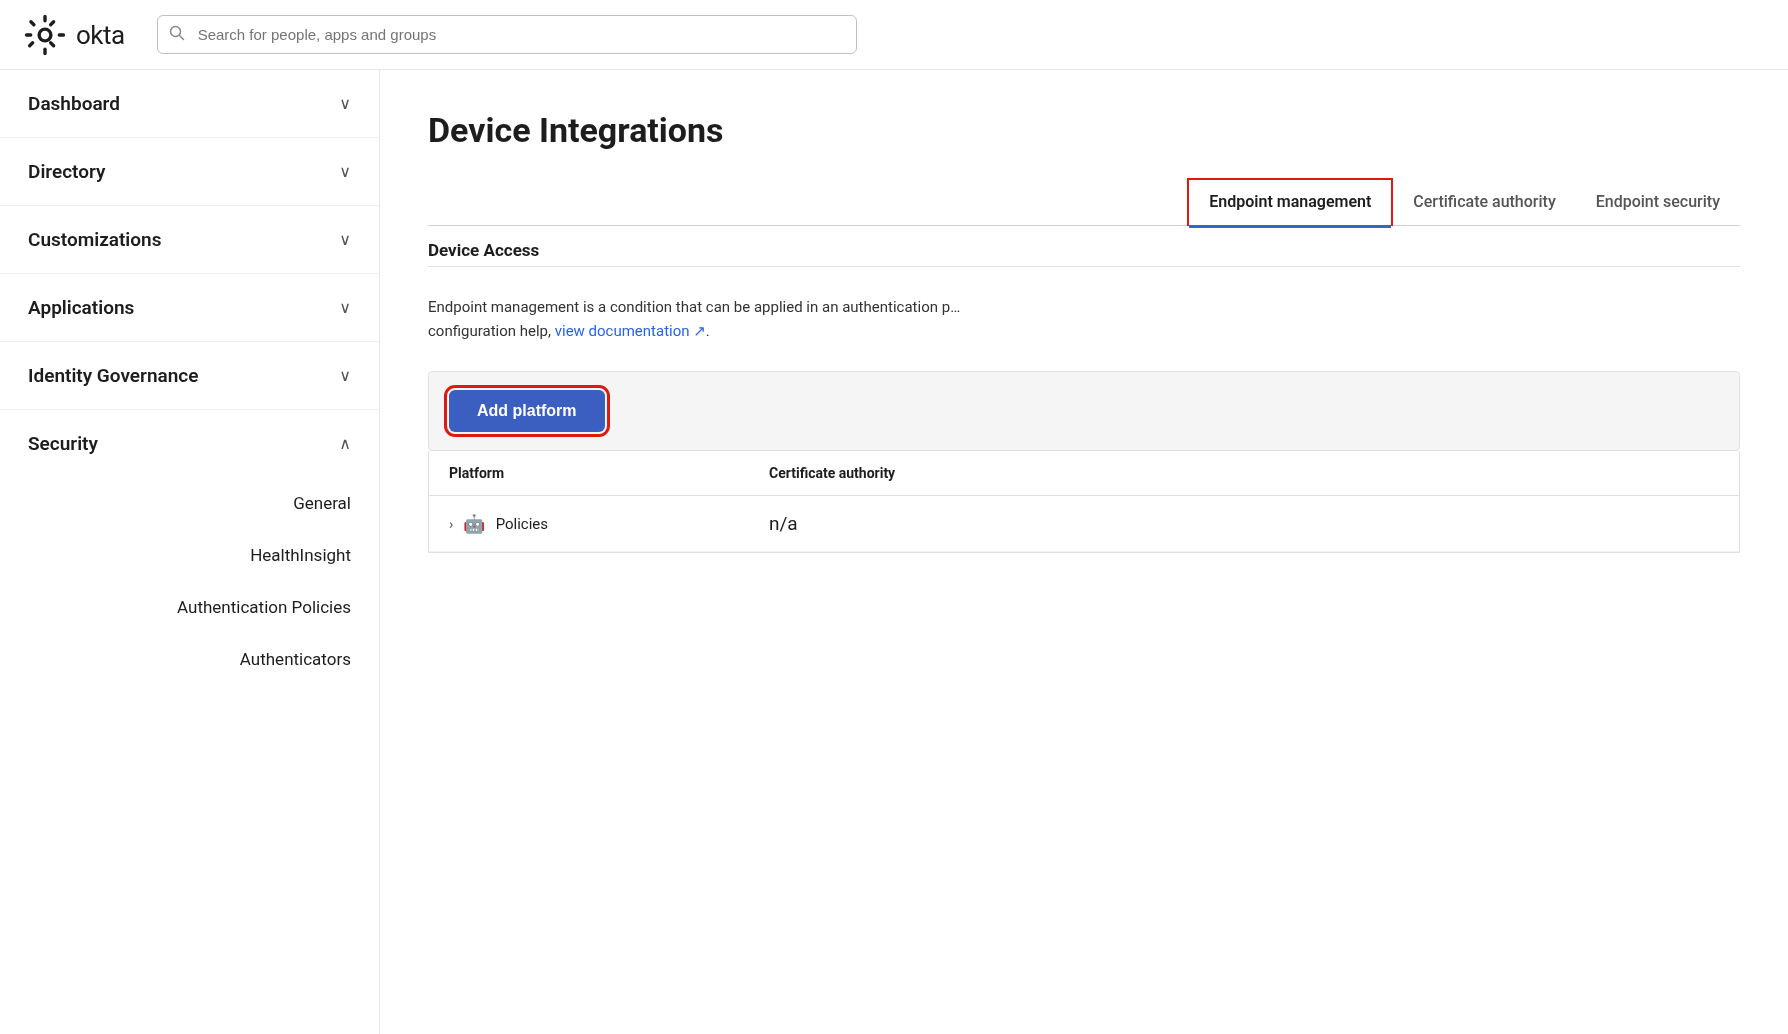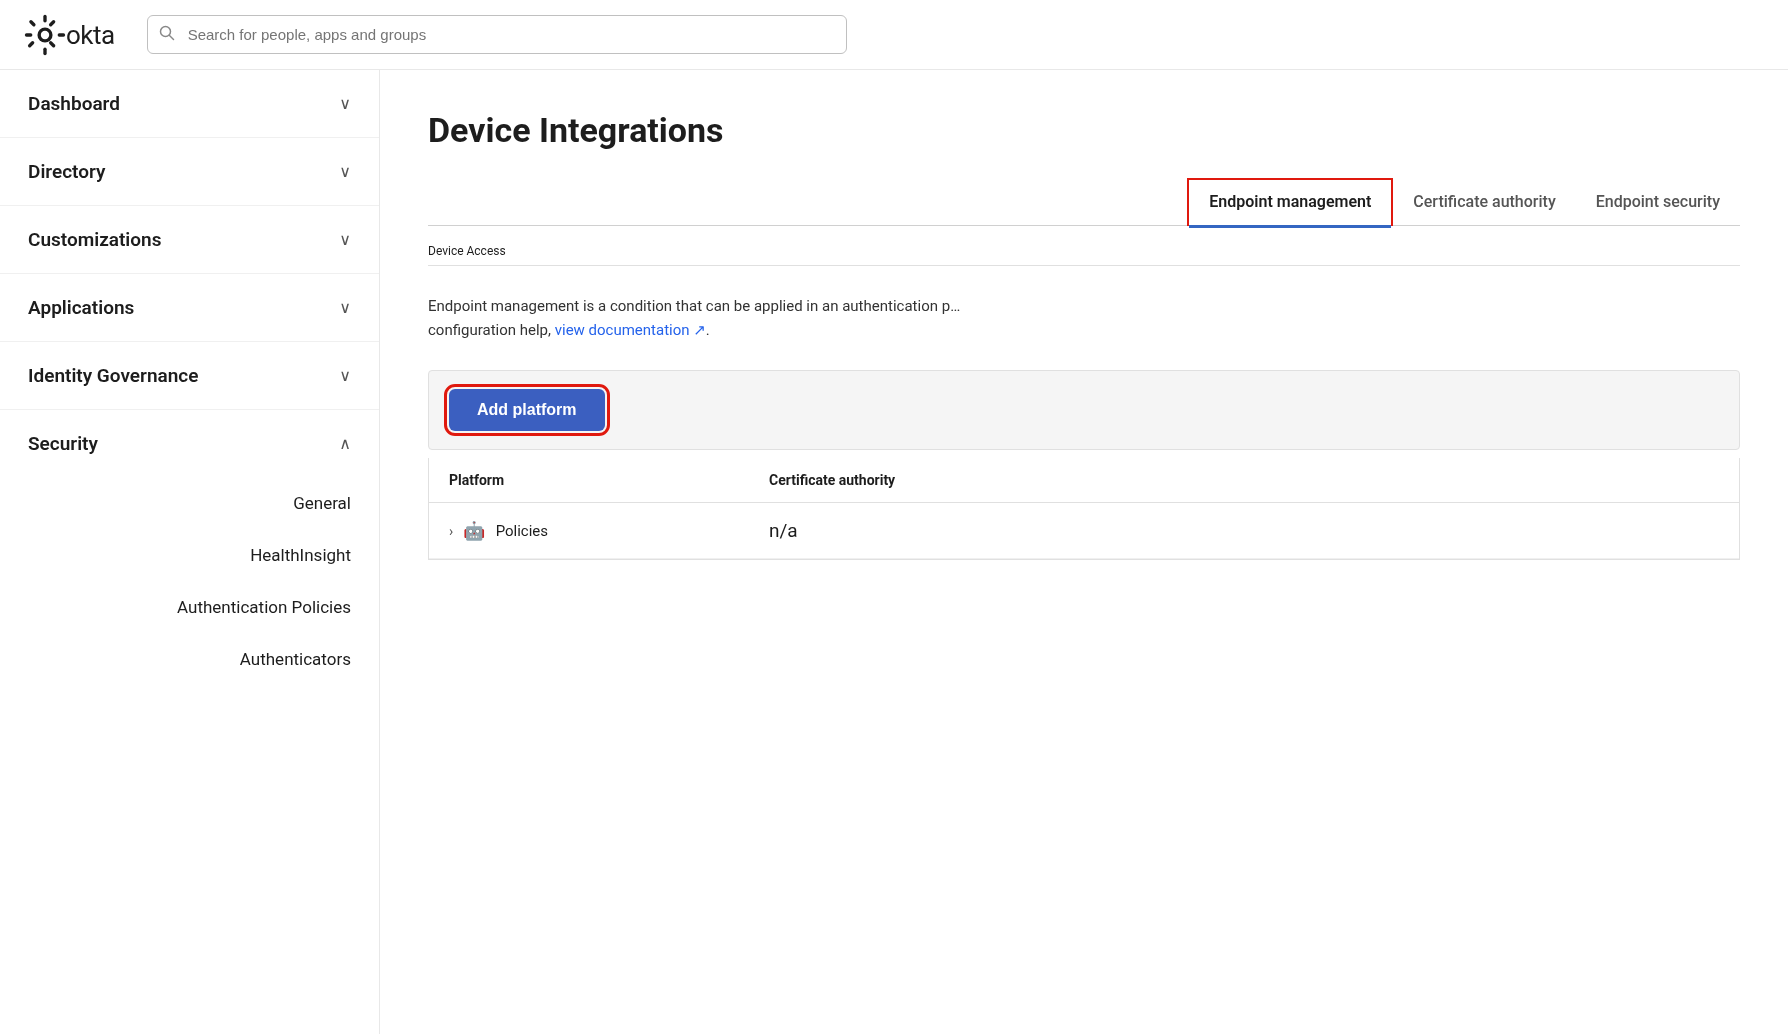--- a/index.html
+++ b/index.html
@@ -12,20 +12,21 @@
       padding: 0 24px;
       height: 70px;
       border-bottom: 1px solid #e8e8e8;
       background: #fff;
       gap: 32px;
       flex-shrink: 0;
     }
     .logo-area {
       display: flex;
       align-items: center;
+      gap: 10px;
     }
     .okta-sunburst {
       width: 42px;
       height: 42px;
     }
     .okta-text {
       font-size: 26px;
       font-weight: 400;
       color: #1d1d1d;
       letter-spacing: -0.5px;
@@ -153,22 +154,22 @@
       background: #3466c2;
     }
 
     
     .sub-tab-row {
       padding: 14px 0 6px;
       border-bottom: 1px solid #e0e0e0;
       margin-bottom: 28px;
     }
     .sub-tab {
-      font-size: 12px;
-      font-weight: 400;
+      font-size: 17px;
+      font-weight: 700;
       color: #1d1d1d;
       padding: 6px 0;
       cursor: pointer;
     }
 
     
     .description {
       font-size: 15px;
       color: #333;
       line-height: 1.6;
@@ -178,21 +179,21 @@
       color: #2563eb;
       text-decoration: none;
     }
 
     
     .add-platform-section {
       background: #f5f5f5;
       border: 1px solid #e0e0e0;
       border-radius: 4px;
       padding: 18px 20px;
-      margin-bottom: 8px;
+      margin-bottom: 0;
       position: relative;
     }
     .add-platform-btn {
       background: #3b5fc0;
       color: #fff;
       border: none;
       border-radius: 6px;
       padding: 12px 28px;
       font-size: 16px;
       font-weight: 600;

